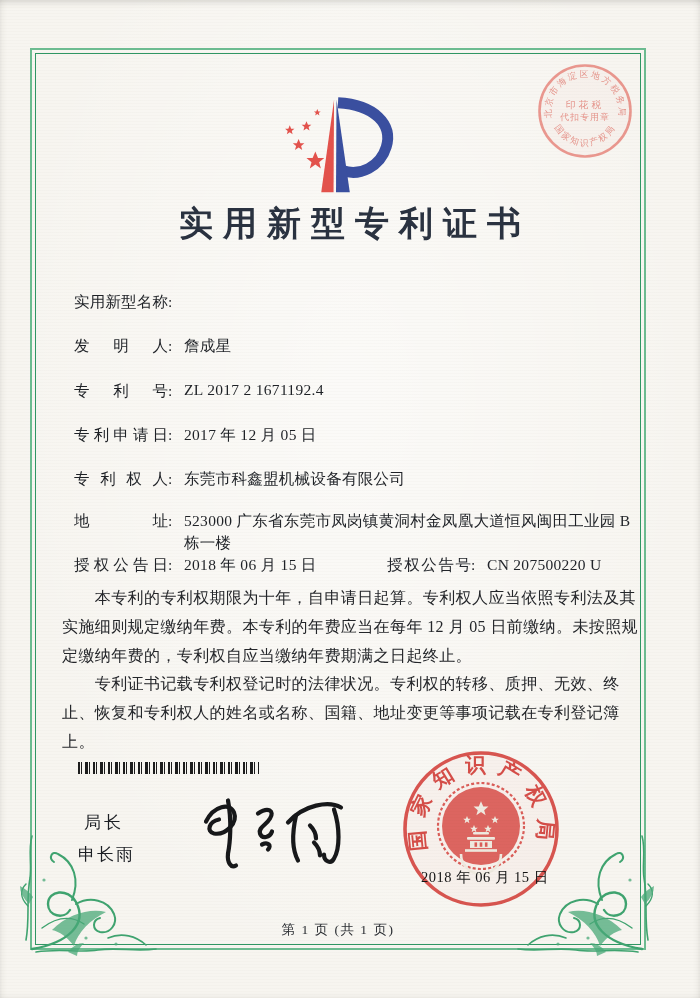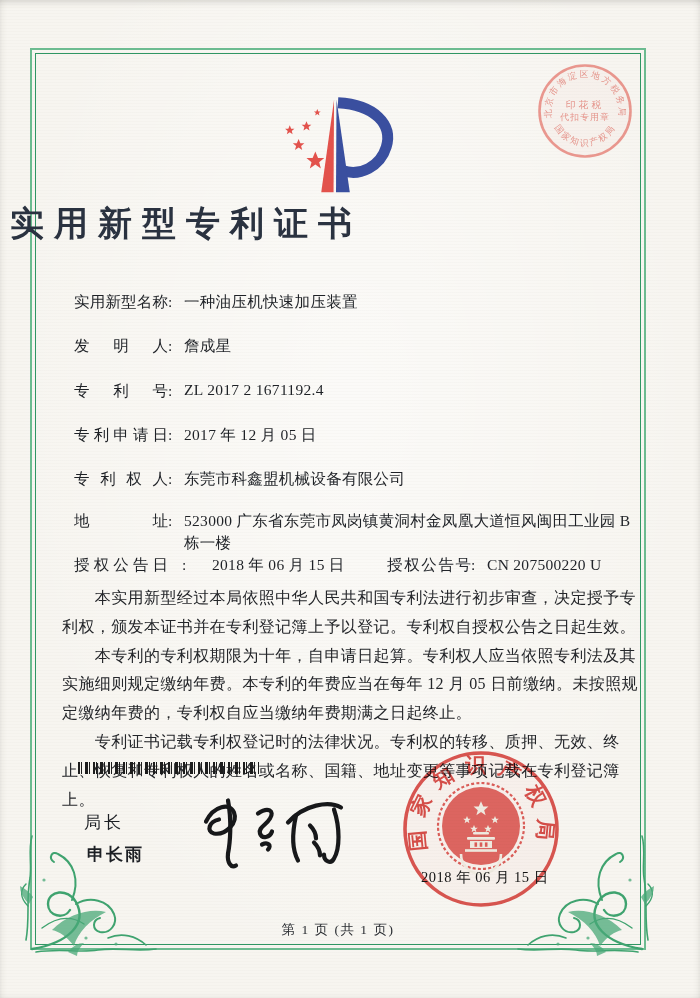--- a/index.html
+++ b/index.html
@@ -26,51 +26,51 @@
     position:absolute;left:3px;top:3px;right:3px;bottom:3px;
     border:1.5px solid #2f9663;
   }
   .cert-no{
     position:absolute;left:60px;top:94px;
     font-size:15.5px;letter-spacing:1.5px;color:#23262c;
   }
   .logo{position:absolute;left:273px;top:94px;width:128px;height:110px;}
   .title{
     position:absolute;left:0;top:201px;width:700px;margin:0;
-    font-size:34px;font-weight:700;color:#2a3240;
+    text-align:center;font-size:34px;font-weight:700;color:#2a3240;
     letter-spacing:10px;text-indent:10px;
   }
   
   .frow{position:absolute;left:74px;right:58px;display:flex;align-items:flex-start;
     font-size:15.5px;line-height:21px;color:#1e2126;}
   .flabel{display:inline-block;width:94px;text-align:justify;text-align-last:justify;flex:0 0 94px;}
   .fcolon{flex:0 0 12px;margin:0 4px 0 0;}
   .fvalue{flex:1;line-height:22px;letter-spacing:0.3px;}
   .row-name{top:291px;}  .row-inventor{top:335px;} .row-patno{top:379px;align-items:flex-end;}
   .row-filing{top:424px;} .row-patentee{top:468px;} .row-address{top:510px;}
-  .row-grant{top:554px;gap:14px;}
+  .row-grant{top:554px;}
   .grant-right{position:absolute;left:387px;top:554px;display:flex;font-size:15.5px;line-height:21px;}
   .grant-right .flabel{width:84px;flex:0 0 84px;}
   
   .paras{position:absolute;left:62px;right:60px;top:584px;}
   .para{margin:0;font-size:16px;line-height:28.8px;text-indent:2.05em;
     color:#24262a;letter-spacing:0.4px;}
   
   .barcode{
     position:absolute;left:78px;top:762px;width:181px;height:12px;
     background:repeating-linear-gradient(90deg,
       #1d1d1d 0 2px, rgba(0,0,0,0) 2px 3px,
       #1d1d1d 3px 4px, rgba(0,0,0,0) 4px 7px,
       #1d1d1d 7px 10px, rgba(0,0,0,0) 10px 11px,
       #1d1d1d 11px 12px, rgba(0,0,0,0) 12px 15px);
   }
   .signer-title{position:absolute;left:84px;top:811px;font-family:"DejaVu Sans","Liberation Sans",sans-serif;
     font-size:17px;letter-spacing:3px;color:#1c1f24;text-align:center;}
-  .signer-name{position:absolute;left:87px;top:843px;font-family:"DejaVu Sans","Liberation Sans",sans-serif;
-    font-size:17px;letter-spacing:2px;color:#1c1f24;font-weight:bold;}
+  .signer-name{position:absolute;left:78px;top:843px;font-family:"DejaVu Sans","Liberation Sans",sans-serif;
+    font-size:17px;letter-spacing:2px;color:#1c1f24;}
   .signature{position:absolute;left:188px;top:790px;width:165px;height:88px;}
   
   .seal{position:absolute;left:398px;top:746px;width:166px;height:166px;
     mix-blend-mode:multiply;opacity:0.93;}
   .seal-date{position:absolute;left:421px;top:868px;width:140px;white-space:nowrap;
     font-size:14.5px;letter-spacing:0.5px;color:#141414;z-index:6;}
   
   .stamp{position:absolute;left:534px;top:60px;width:102px;height:102px;
     mix-blend-mode:multiply;opacity:0.88;z-index:5;}
   .footer{position:absolute;left:30px;right:54px;top:921px;text-align:center;
@@ -144,21 +144,20 @@
       <use href="#st" transform="translate(34,32) scale(0.52)"></use>
       <use href="#st" transform="translate(45,18) scale(0.36)"></use>
     </g>
   </svg>
 
   <h1 class="title">实用新型专利证书</h1>
 
   <div class="frow row-name">
     <span class="flabel">实用新型名称</span>
       <span class="fcolon">:</span>
-    <span class="fvalue">一种油压机快速加压装置</span>
   </div>
   <div class="frow row-inventor">
     <span class="flabel">发明人</span>
       <span class="fcolon">:</span>
     <span class="fvalue">詹成星</span>
   </div>
   <div class="frow row-patno">
     <span class="flabel">专利号</span>
       <span class="fcolon">:</span>
     <span class="fvalue">ZL 2017 2 1671192.4</span>
@@ -183,21 +182,20 @@
       <span class="fcolon">:</span>
     <span class="fvalue">2018 年 06 月 15 日</span>
   </div>
   <div class="grant-right">
     <span class="flabel">授权公告号</span>
       <span class="fcolon">:</span>
     <span class="fvalue">CN 207500220 U</span>
   </div>
 
   <div class="paras">
-    <p class="para">本实用新型经过本局依照中华人民共和国专利法进行初步审查，决定授予专利权，颁发本证书并在专利登记簿上予以登记。专利权自授权公告之日起生效。</p>
     <p class="para">本专利的专利权期限为十年，自申请日起算。专利权人应当依照专利法及其实施细则规定缴纳年费。本专利的年费应当在每年 12 月 05 日前缴纳。未按照规定缴纳年费的，专利权自应当缴纳年费期满之日起终止。</p>
     <p class="para">专利证书记载专利权登记时的法律状况。专利权的转移、质押、无效、终止、恢复和专利权人的姓名或名称、国籍、地址变更等事项记载在专利登记簿上。</p>
   </div>
 
   <div class="barcode"></div>
 
   <div class="signer-title">局长</div>
   <div class="signer-name">申长雨</div>
 
   <svg class="signature" viewBox="0 0 165 85">

